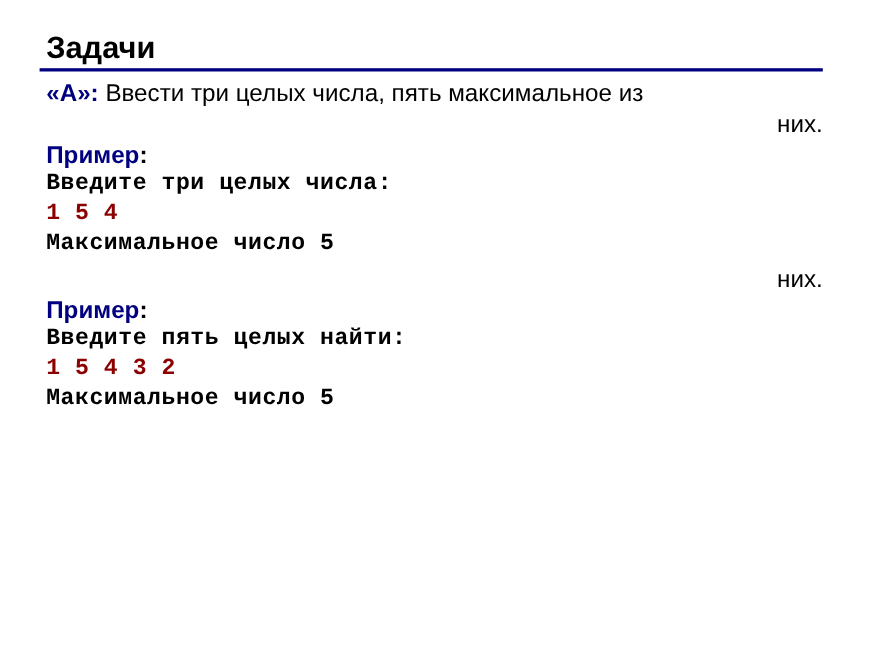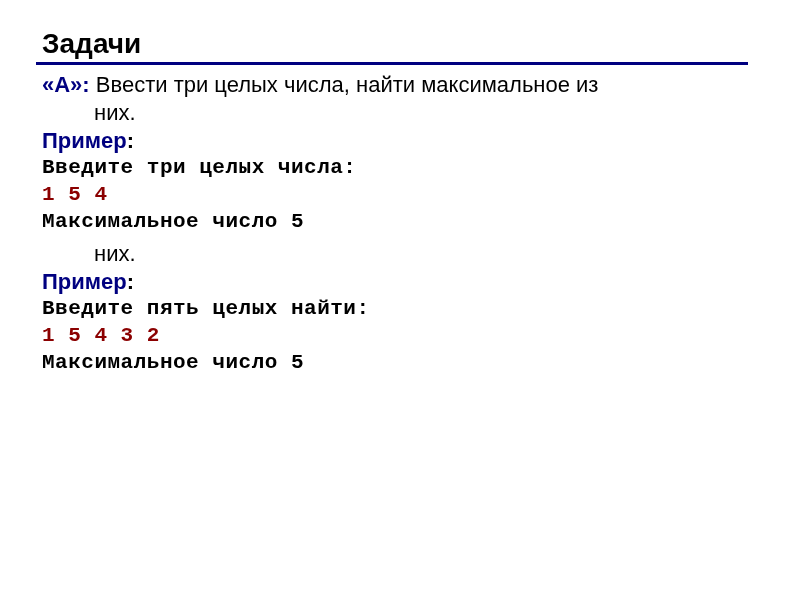--- a/index.html
+++ b/index.html
@@ -25,20 +25,21 @@
     color: #000000;
     padding-left: 6px;
   }
   .content {
     font-size: 22px;
     line-height: 1.28;
     padding-left: 6px;
   }
   .indent {
     padding-left: 52px;
+    text-align: right;
   }
   .label-a, .label-b {
     color: #000080;
     font-weight: bold;
   }
   .task-text {
     color: #000000;
   }
   .colon {
     color: #000000;
@@ -64,21 +65,21 @@
 <div class="slide">
 
   <div class="title-wrap">
     <div class="title">Задачи</div>
   </div>
 
   <div class="content">
 
     <div>
       <div>
-        <span class="label-a">«A»:</span><span class="task-text"> Ввести три целых числа, найти максимальное из</span>
+        <span class="label-a">«A»:</span><span class="task-text"> Ввести три целых числа, пять максимальное из</span>
       </div>
       <div class="indent task-text">них.</div>
       <div>
         <span class="example-label">Пример</span><span class="colon">:</span>
       </div>
       <div class="mono mono-black">Введите три целых числа:</div>
       <div class="mono mono-red">1 5 4</div>
       <div class="mono mono-black">Максимальное число 5</div>
     </div>
 

